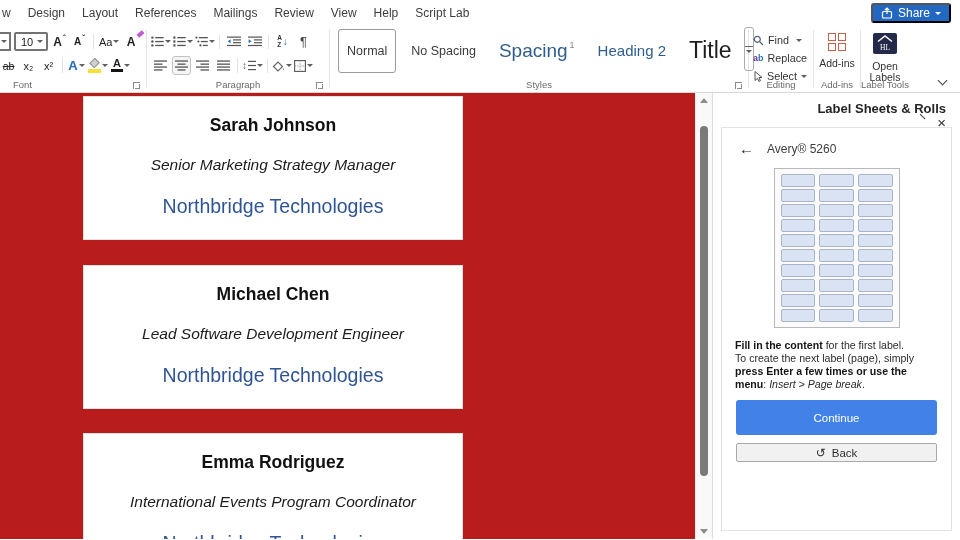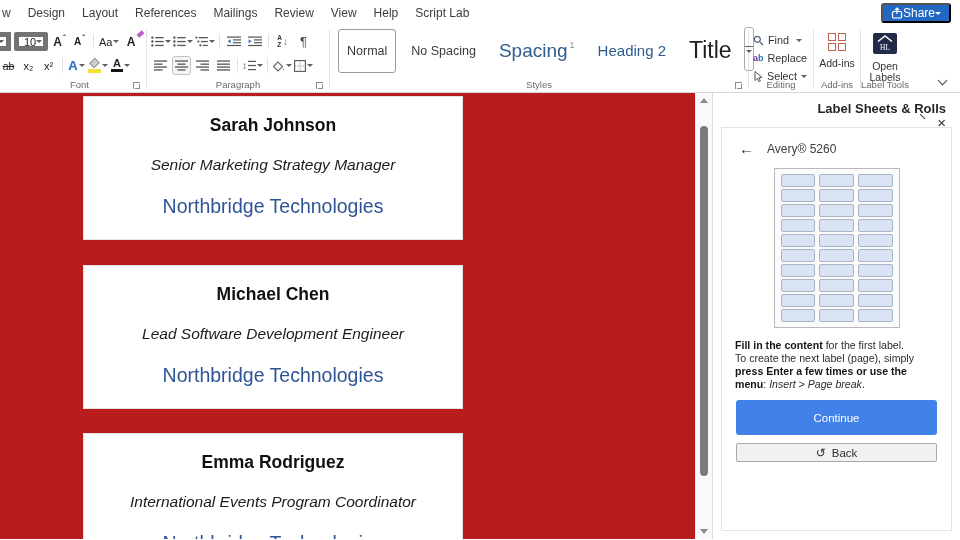--- a/index.html
+++ b/index.html
@@ -3,36 +3,36 @@
 <meta charset="utf-8">
 <style>
   *{box-sizing:border-box;margin:0;padding:0;}
   body{margin:0;font-family:"Liberation Sans",sans-serif;background:#fff;}
   .app{position:relative;width:960px;height:540px;background:#fff;overflow:hidden;}
 
   
   .menubar{height:25px;display:flex;align-items:center;background:#fff;position:relative;padding-left:2px;}
   .menubar .tab{font-size:12px;color:#3d3d3d;margin-right:17px;white-space:nowrap;cursor:default;}
   .share-btn{position:absolute;right:9px;top:3px;height:20px;background:#2268c3;border-radius:3px;color:#fff;
-    display:flex;align-items:center;padding:0 8px;font-size:12px;}
+    display:flex;align-items:center;gap:5px;padding:0 8px;font-size:12px;}
   .car{width:0;height:0;border-left:3px solid transparent;border-right:3px solid transparent;border-top:3.5px solid #5f5f5f;display:inline-block;}
   .car.w{border-top-color:#fff;}
 
   
   .ribbon{height:68px;border-bottom:1px solid #d8d8d8;display:flex;position:relative;background:#fff;}
   .group{position:relative;display:flex;flex-direction:column;padding-top:6px;}
   .gfoot{position:absolute;bottom:2px;left:0;right:0;text-align:center;font-size:9.5px;color:#6a6a6a;}
-  .gfoot.left{text-align:center;padding-left:13px;}
+  .gfoot.left{text-align:left;padding-left:13px;}
   .launcher{position:absolute;right:6px;bottom:3px;width:7px;height:7px;border-left:1px solid #8a8a8a;border-top:1px solid #8a8a8a;}
   .launcher::after{content:"";position:absolute;right:0;bottom:0;width:4px;height:4px;border-right:1.4px solid #8a8a8a;border-bottom:1.4px solid #8a8a8a;}
   .gdiv{width:1px;background:#e4e4e4;margin:5px 0 4px;}
   .rrow{display:flex;align-items:center;height:21px;gap:3px;}
   .vsep{width:1px;height:15px;background:#e2e2e2;margin:0 2px;flex:none;}
   .ib{min-width:17px;height:19px;display:flex;align-items:center;justify-content:center;font-size:11px;color:#222;gap:1px;flex:none;}
-  .combo{border:5px solid #737373;border-radius:2px;height:19px;display:flex;align-items:center;font-size:11px;color:#222;}
+  .combo{border:2px solid #737373;border-radius:2px;height:19px;display:flex;align-items:center;font-size:11px;color:#222;}
   .cut-combo{width:11px;margin-left:0;border-left:none;border-radius:0;justify-content:flex-end;padding-right:2px;}
   .size-combo{width:34px;padding:0 3px 0 5px;justify-content:space-between;}
   .sup-mark{font-size:8px;margin-top:-8px;}
   .fx-a{color:#2d6fbe;font-weight:bold;font-size:13px;text-shadow:0 0 1px #a9c9e8;}
   .strike{text-decoration:line-through;font-size:10.5px;}
   .clear-a{position:relative;font-size:12px;}
   .clear-a .eraser{position:absolute;right:-5px;top:0;width:7px;height:4px;background:#c05bd4;transform:rotate(-40deg);}
   .fc{display:flex;flex-direction:column;align-items:center;line-height:9px;}
   .fc .bar{width:12px;height:3.5px;margin-top:1px;}
   .bar-black{background:#141414;}

